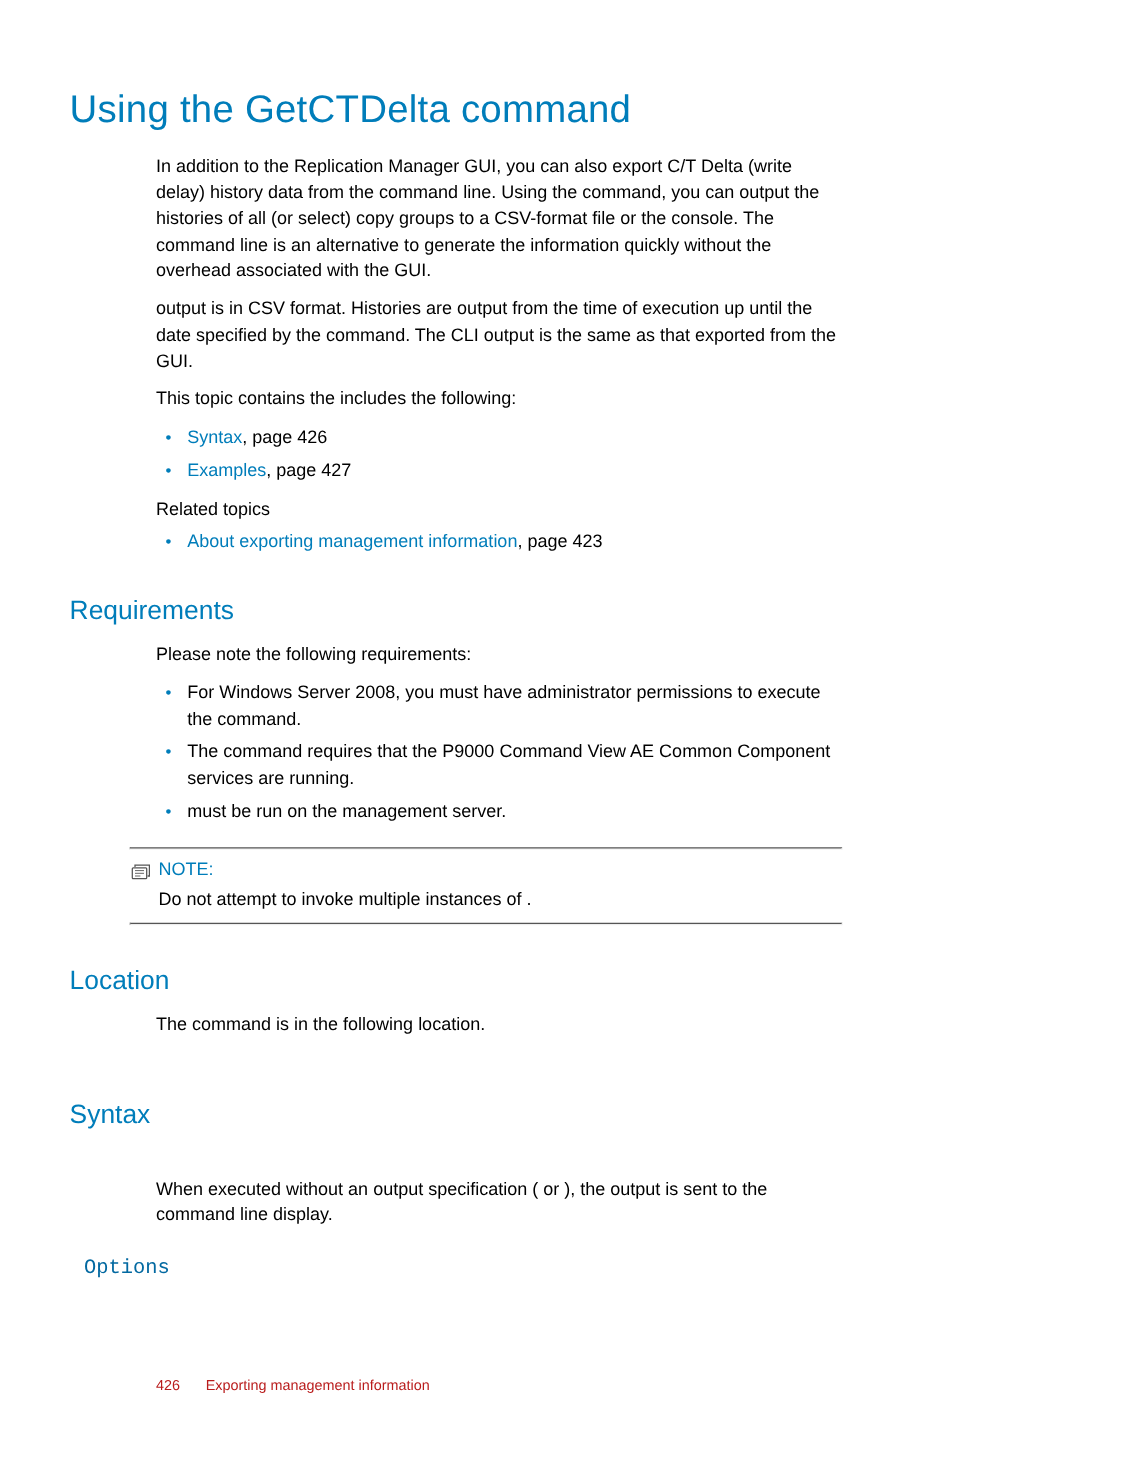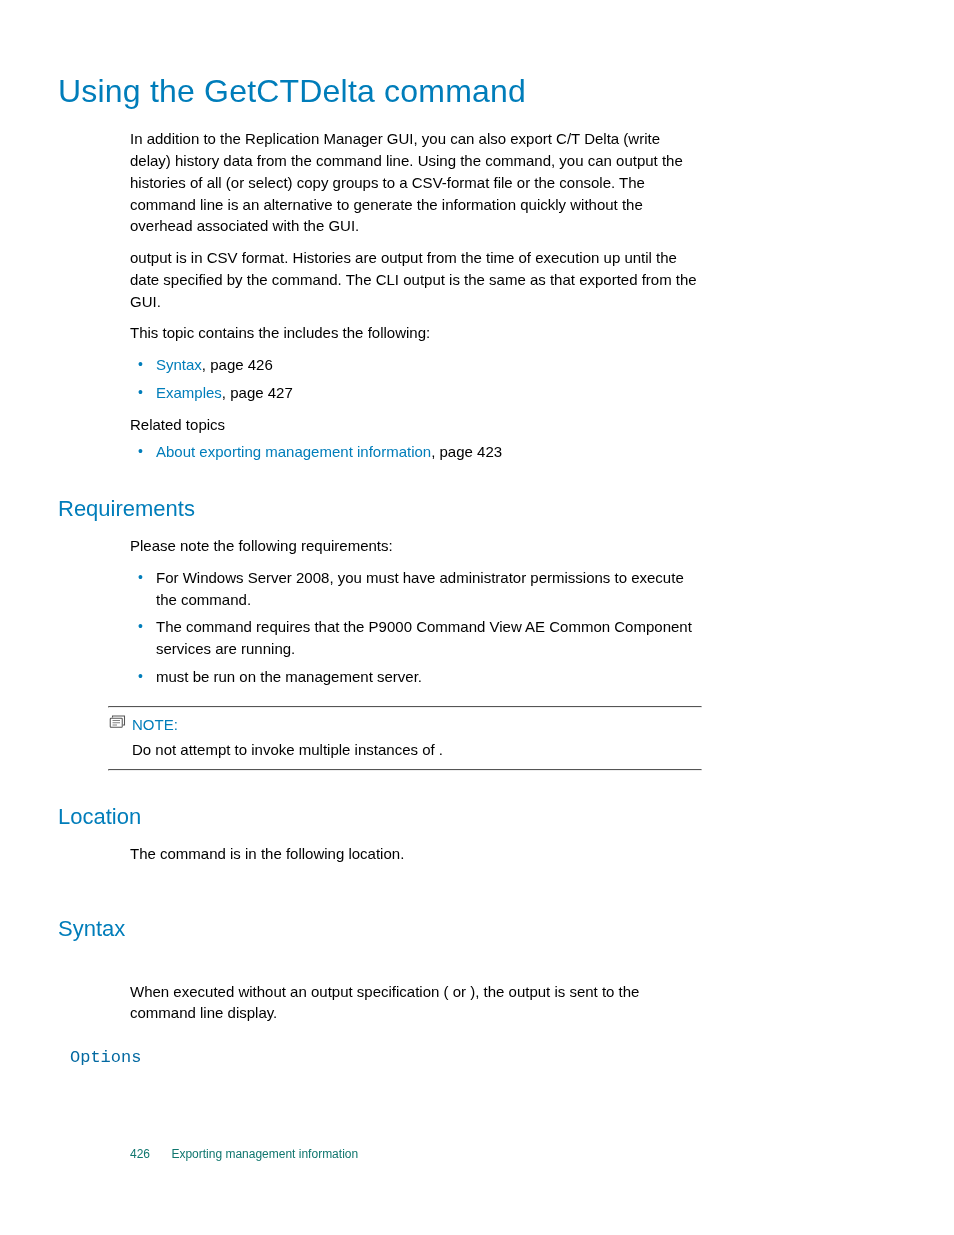--- a/index.html
+++ b/index.html
@@ -67,41 +67,41 @@
   .bold { font-weight: 400; }
   .note-block {
     margin: 18px 0 12px 0;
   }
   .note-rule {
     border-top: 1px solid #555;
     margin: 0;
   }
   .note-head {
     display: flex;
-    align-items: flex-start;
+    align-items: flex-end;
     gap: 6px;
     margin-top: 6px;
   }
   .note-label {
     color: #007dba;
     font-size: 15px;
   }
   .note-icon {
     width: 18px;
     height: 16px;
   }
   .note-body {
     margin: 4px 0 8px 24px;
   }
   .footer {
     position: absolute;
     left: 130px;
     top: 1146px;
     font-size: 12px;
-    color: #0f766e;
+    color: #b91c1c;
   }
   .footer .pn { margin-right: 18px; }
 </style>
 </head>
 <body>
 
 <div class="page">
 
   <h1 class="title">Using the GetCTDelta command</h1>
 

